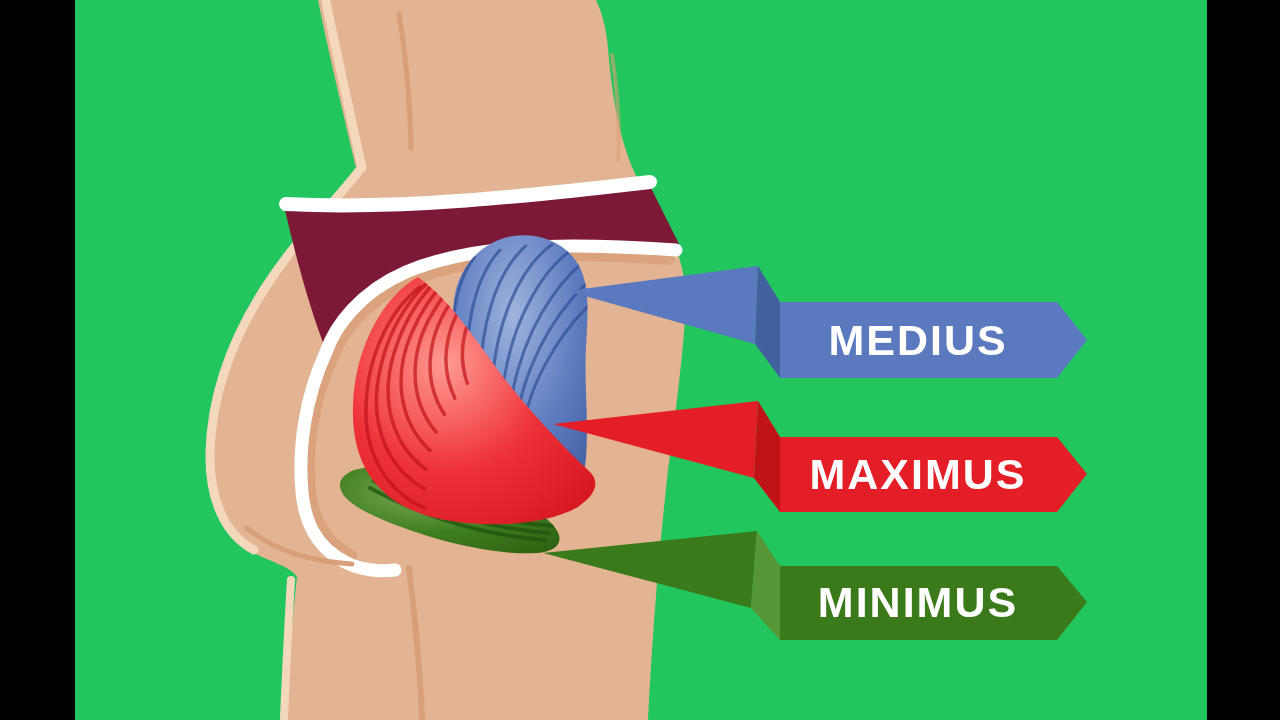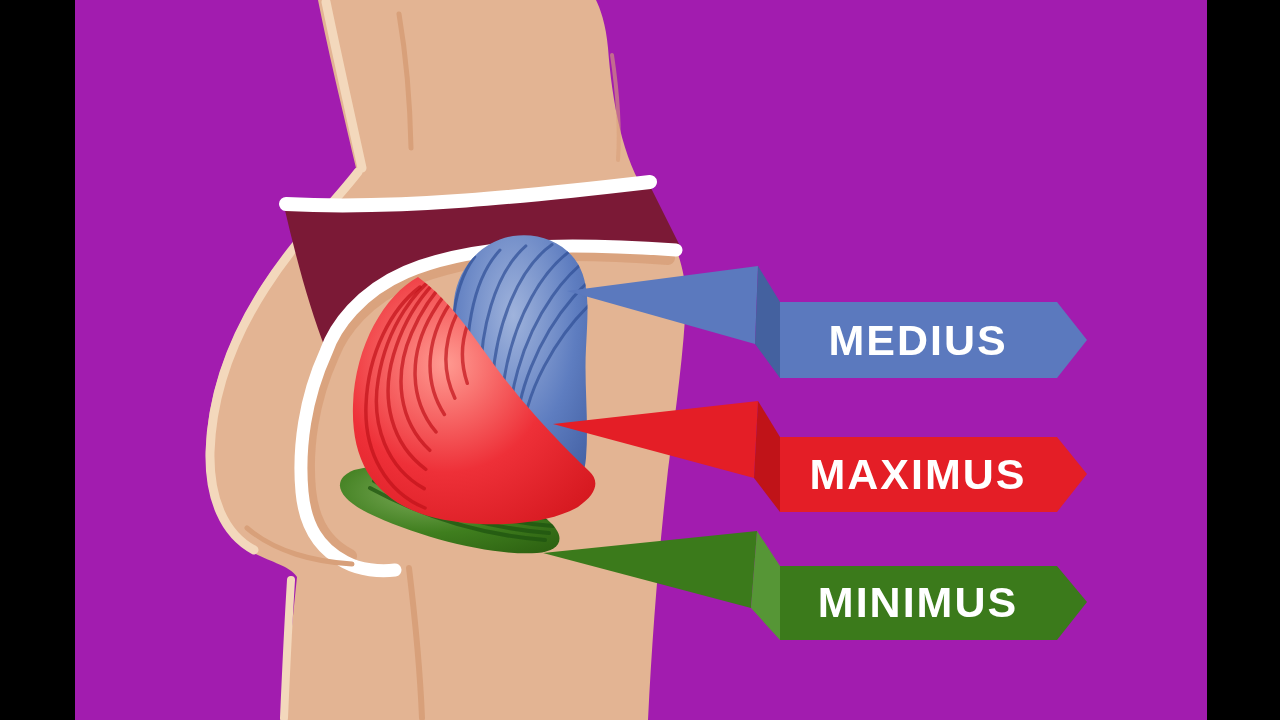--- a/index.html
+++ b/index.html
@@ -1,20 +1,20 @@
 <!DOCTYPE html>
 <html><head>
 <meta charset="utf-8">
 <style>
   html,body{margin:0;padding:0;background:#ffffff;}
   .stage{
     position:relative;
     width:1280px;height:720px;
     overflow:hidden;
-    background:#a21caf;
+    background:#22c55e;
     font-family:"Liberation Sans", sans-serif;
   }
   .stage svg{position:absolute;left:0;top:0;display:block;}
   text.banner-text{
     font-family:"Liberation Sans", sans-serif;
     font-weight:700;
     font-size:43px;
     letter-spacing:2px;
     text-anchor:middle;
   }

